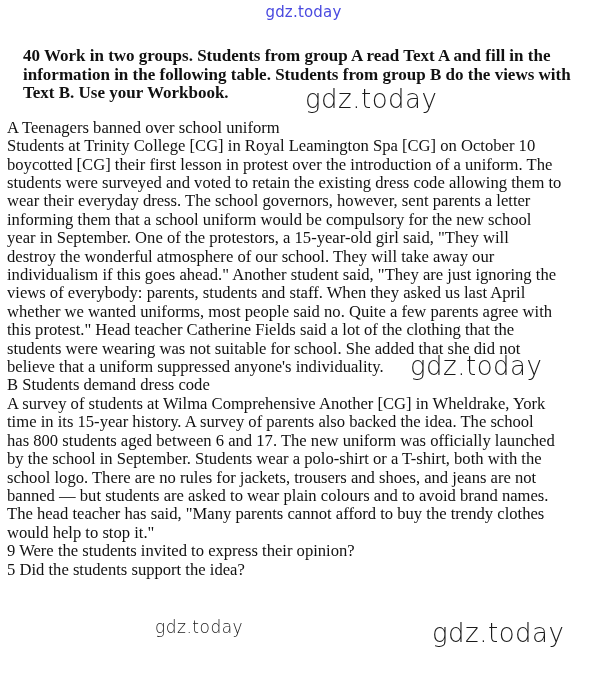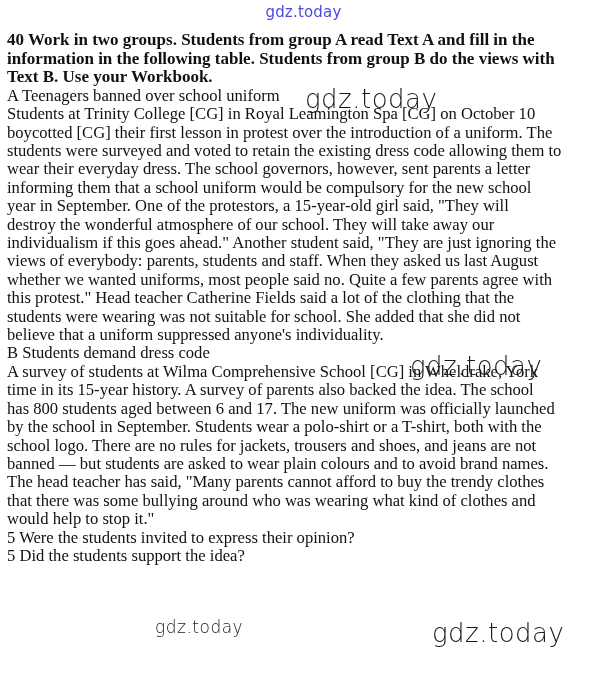--- a/index.html
+++ b/index.html
@@ -31,21 +31,21 @@
       top: 31px;
       left: 7px;
       width: 600px;
       font-size: 16.6px;
       line-height: 18.4px;
     }
     .task {
       font-weight: bold;
       font-size: 17px;
       line-height: 18.6px;
-      margin: 0;
+      margin: 16px;
     }
     .line {
       white-space: nowrap;
       display: block;
     }
     .wm {
       font-family: "DejaVu Sans", sans-serif;
       font-weight: 300;
       color: #1a1a1a;
       position: absolute;
@@ -74,42 +74,41 @@
   <div>
     <span class="line">A Teenagers banned over school uniform</span>
     <span class="line">Students at Trinity College [CG] in Royal Leamington Spa [CG] on October 10</span>
     <span class="line">boycotted [CG] their first lesson in protest over the introduction of a uniform. The</span>
     <span class="line">students were surveyed and voted to retain the existing dress code allowing them to</span>
     <span class="line">wear their everyday dress. The school governors, however, sent parents a letter</span>
     <span class="line">informing them that a school uniform would be compulsory for the new school</span>
     <span class="line">year in September. One of the protestors, a 15-year-old girl said, "They will</span>
     <span class="line">destroy the wonderful atmosphere of our school. They will take away our</span>
     <span class="line">individualism if this goes ahead." Another student said, "They are just ignoring the</span>
-    <span class="line">views of everybody: parents, students and staff. When they asked us last August</span>
+    <span class="line">views of everybody: parents, students and staff. When they asked us last April</span>
     <span class="line">whether we wanted uniforms, most people said no. Quite a few parents agree with</span>
     <span class="line">this protest." Head teacher Catherine Fields said a lot of the clothing that the</span>
     <span class="line">students were wearing was not suitable for school. She added that she did not</span>
     <span class="line">believe that a uniform suppressed anyone's individuality.</span>
   </div>
 
   <div>
     <span class="line">B Students demand dress code</span>
-    <span class="line">A survey of students at Wilma Comprehensive School [CG] in Wheldrake, York</span>
+    <span class="line">A survey of students at Wilma Comprehensive Another [CG] in Wheldrake, York</span>
     <span class="line">time in its 15-year history. A survey of parents also backed the idea. The school</span>
     <span class="line">has 800 students aged between 6 and 17. The new uniform was officially launched</span>
     <span class="line">by the school in September. Students wear a polo-shirt or a T-shirt, both with the</span>
     <span class="line">school logo. There are no rules for jackets, trousers and shoes, and jeans are not</span>
     <span class="line">banned — but students are asked to wear plain colours and to avoid brand names.</span>
     <span class="line">The head teacher has said, "Many parents cannot afford to buy the trendy clothes</span>
-    <span class="line">that there was some bullying around who was wearing what kind of clothes and</span>
     <span class="line">would help to stop it."</span>
   </div>
 
   <div>
-    <span class="line">5 Were the students invited to express their opinion?</span>
+    <span class="line">9 Were the students invited to express their opinion?</span>
     <span class="line">5 Did the students support the idea?</span>
   </div>
 </div>
 
 <div class="wm wm-large" style="left:305px; top:84px;">gdz.today</div>
 <div class="wm wm-large" style="left:410px; top:351px;">gdz.today</div>
 <div class="wm wm-small" style="left:155px; top:617px;">gdz.today</div>
 <div class="wm wm-large" style="left:432px; top:618px;">gdz.today</div>
 
 </body></html>

